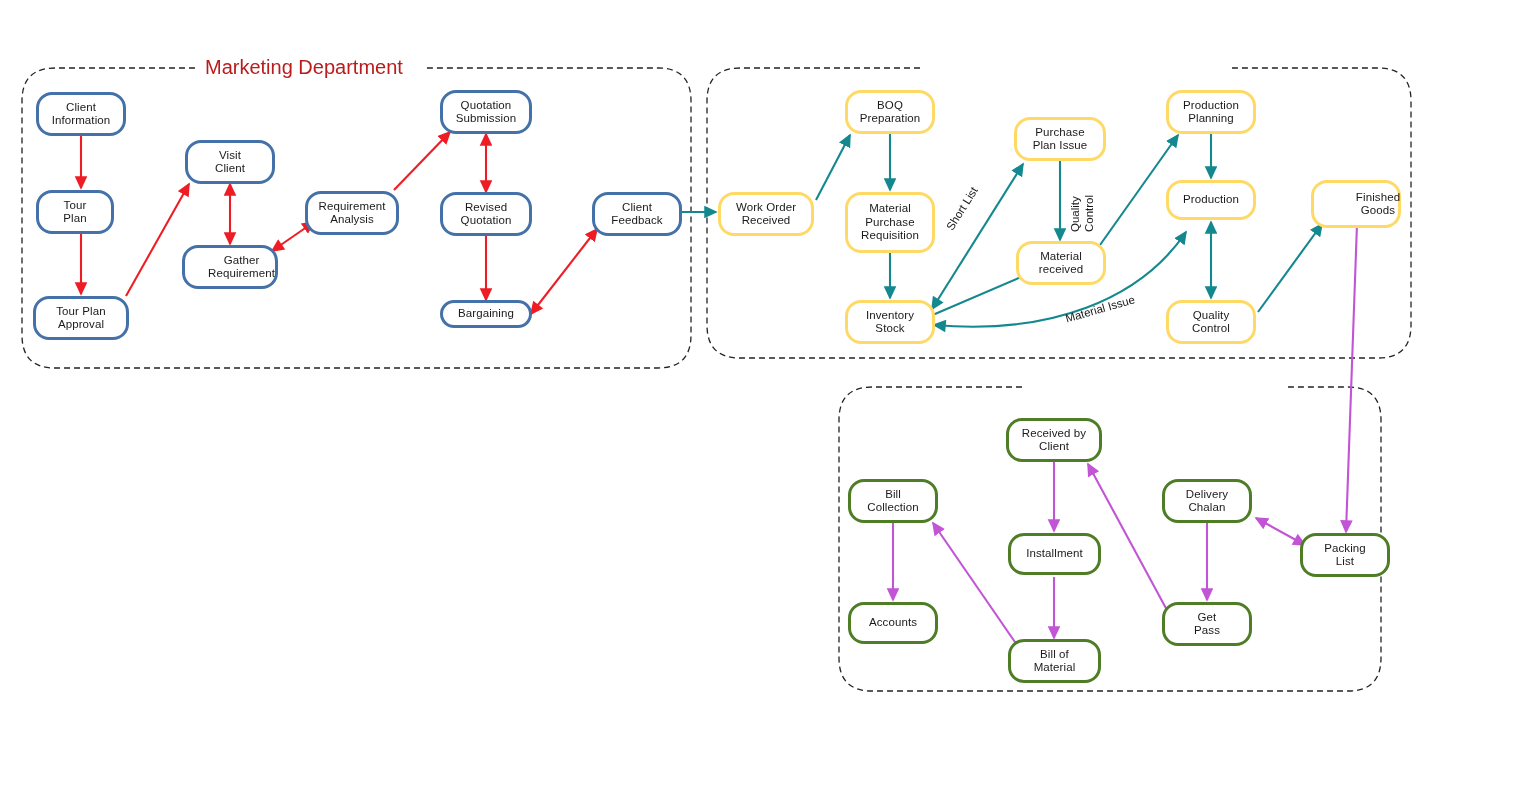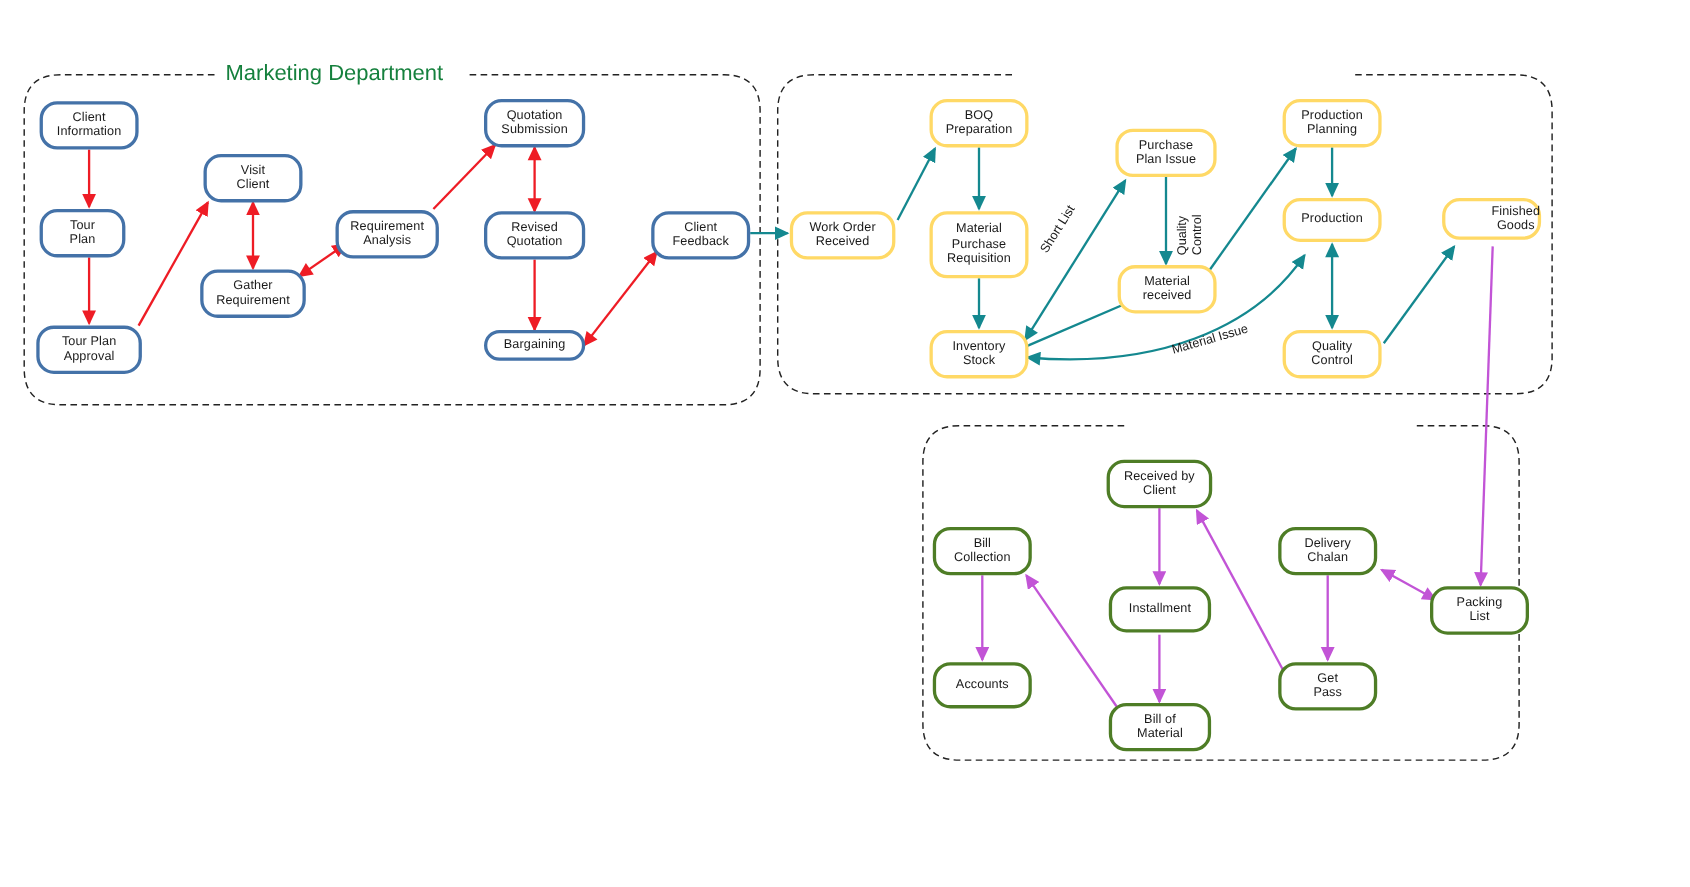--- a/index.html
+++ b/index.html
@@ -14,21 +14,21 @@
   svg#wires{
     position:absolute;
     left:0; top:0;
     width:1536px; height:806px;
     pointer-events:none;
   }
   .dept-title{
     position:absolute;
     font-family:"Liberation Sans", sans-serif;
     font-size:20px;
-    color:#15803d;
+    color:#b91c1c;
     white-space:nowrap;
     letter-spacing:0px;
     background:#ffffff;
     padding:0 8px;
     z-index:6;
   }
   .node{
     position:absolute;
     box-sizing:border-box;
     display:flex;
@@ -147,21 +147,21 @@
         <span>Tour  Plan</span>
         <span>Approval</span>
       </div>
   </div>
   <div class="node n-blue" style="left:185px; top:140px; width:90px; height:44px;">
     <div>
         <span>Visit</span>
         <span>Client</span>
       </div>
   </div>
-  <div class="node n-blue" style="left:182px; top:245px; width:96px; height:44px;">
+  <div class="node n-blue" style="left:182px; top:245px; width:96px; height:44px;justify-content:flex-end;">
     <div>
         <span>Gather</span>
         <span>Requirement</span>
       </div>
   </div>
   <div class="node n-blue" style="left:305px; top:191px; width:94px; height:44px;">
     <div>
         <span>Requirement</span>
         <span>Analysis</span>
       </div>
@@ -237,21 +237,21 @@
     <div>
         <span>Production</span>
       </div>
   </div>
   <div class="node n-amber" style="left:1166px; top:300px; width:90px; height:44px;">
     <div>
         <span>Quality</span>
         <span>Control</span>
       </div>
   </div>
-  <div class="node n-amber" style="left:1311px; top:180px; width:90px; height:38px;padding-left:44px;">
+  <div class="node n-amber" style="left:1311px; top:180px; width:90px; height:48px;padding-left:44px;">
     <div>
         <span>Finished</span>
         <span>Goods</span>
       </div>
   </div>
 
   <div class="edge-label" style="left:944px; top:226px; transform:rotate(-58deg);">Short List</div>
   <div class="edge-label" style="left:1069px; top:232px; transform:rotate(-90deg); transform-origin:left top;">Quality</div>
   <div class="edge-label" style="left:1083px; top:232px; transform:rotate(-90deg); transform-origin:left top;">Control</div>
   <div class="edge-label" style="left:1064px; top:313px; transform:rotate(-16deg);">Material Issue</div>

